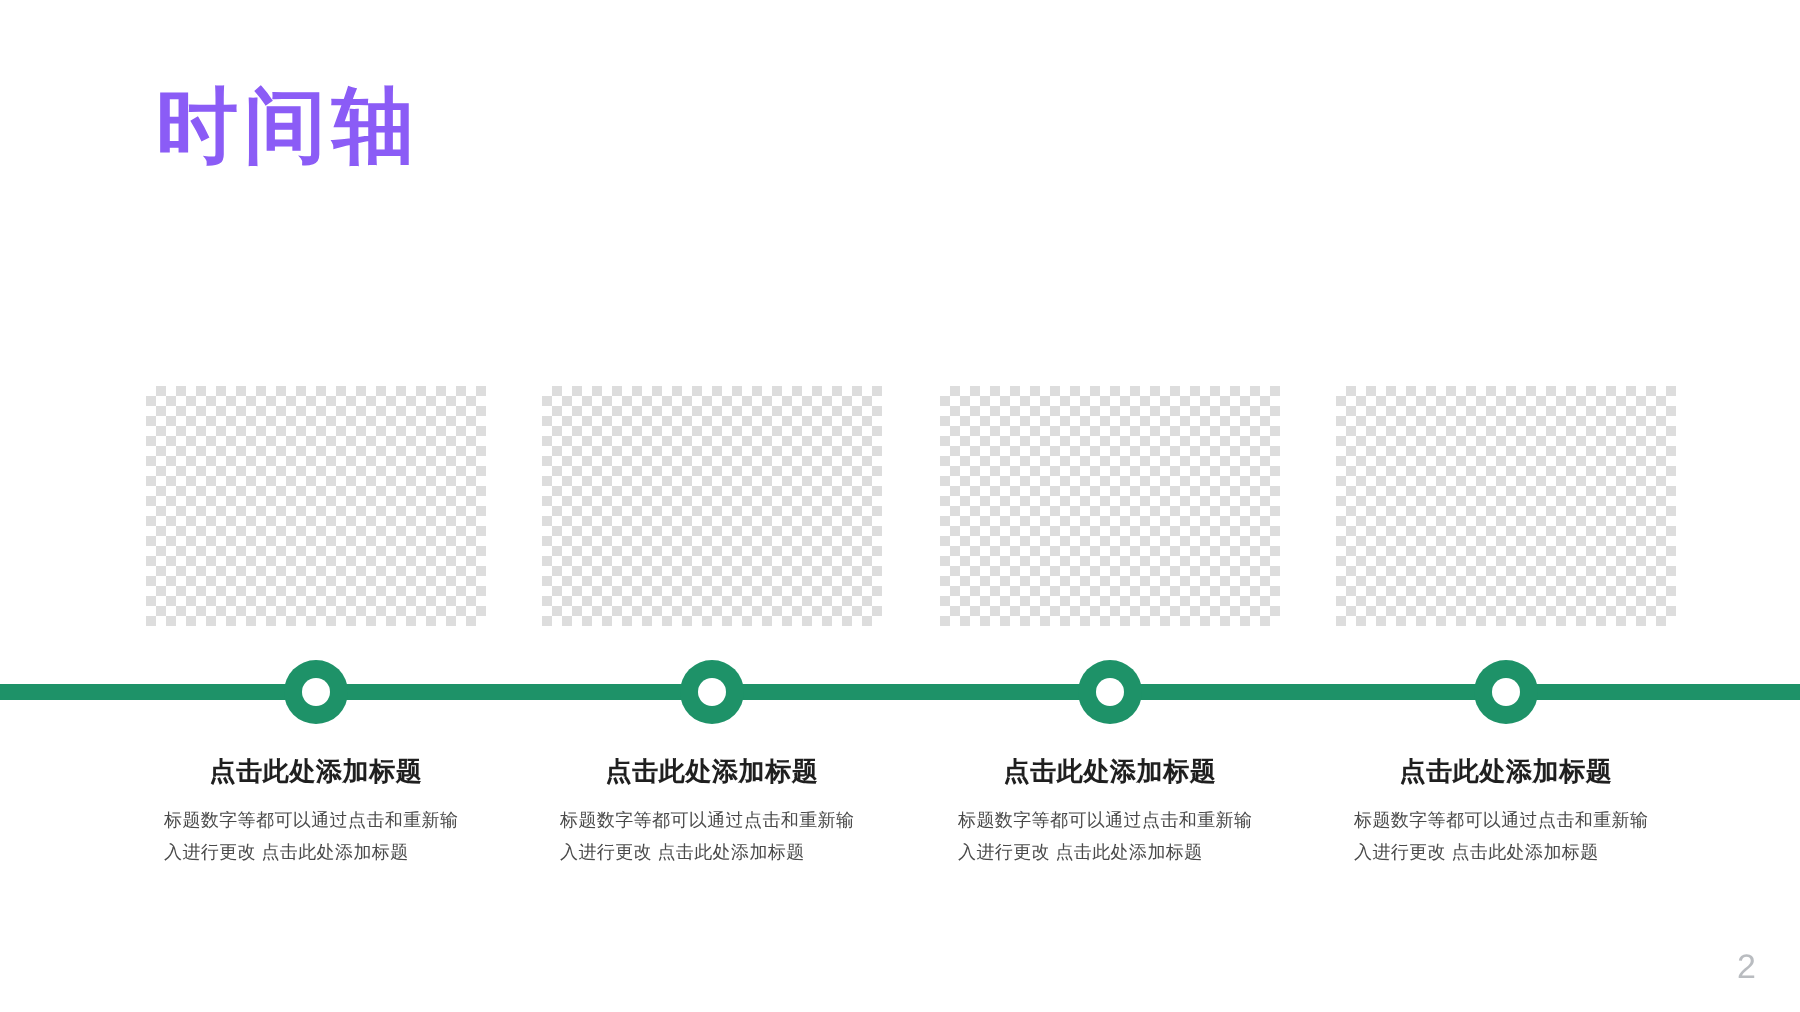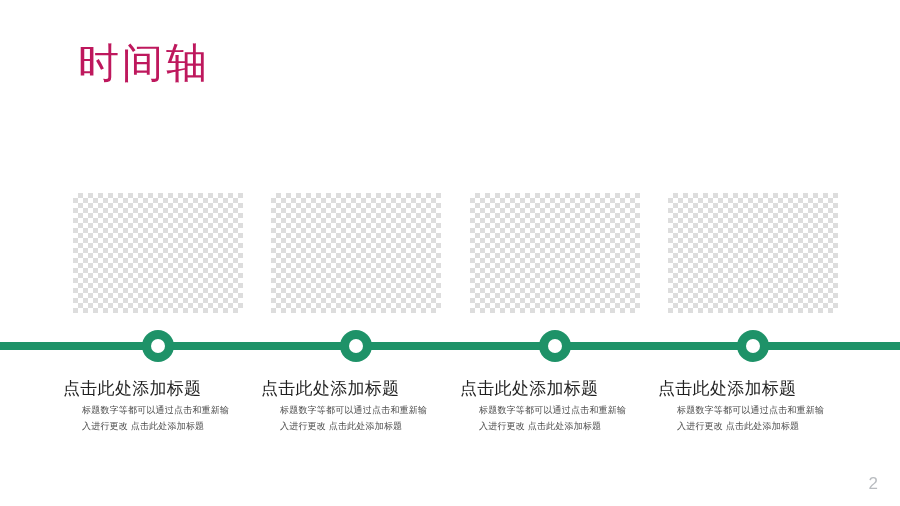--- a/index.html
+++ b/index.html
@@ -25,22 +25,23 @@
 
   
   .slide-title {
     position: absolute;
     left: 78px;
     top: 40px;
     font-family: "Liberation Serif", "DejaVu Serif", serif;
     font-size: 41px;
     line-height: 1.15;
     letter-spacing: 3px;
-    color: #be185d;
+    color: #8b5cf6;
     white-space: nowrap;
+    font-weight: bold;
   }
 
   
   .timeline-axis {
     position: absolute;
     left: 0;
     top: 342px;
     width: 900px;
     height: 8px;
     background: #1e9268;
@@ -100,22 +101,23 @@
     border-radius: 50%;
     background: #ffffff;
   }
 
   .item-heading {
     position: absolute;
     top: 377px;
     left: 50%;
     transform: translateX(-50%);
     width: 190px;
-    font-size: 17px;
-    font-weight: normal;
+    text-align: center;
+    font-size: 13px;
+    font-weight: bold;
     letter-spacing: 0.3px;
     color: #1f1f1f;
     white-space: nowrap;
   }
 
   .item-body {
     position: absolute;
     top: 402px;
     left: 50%;
     transform: translateX(-50%);

